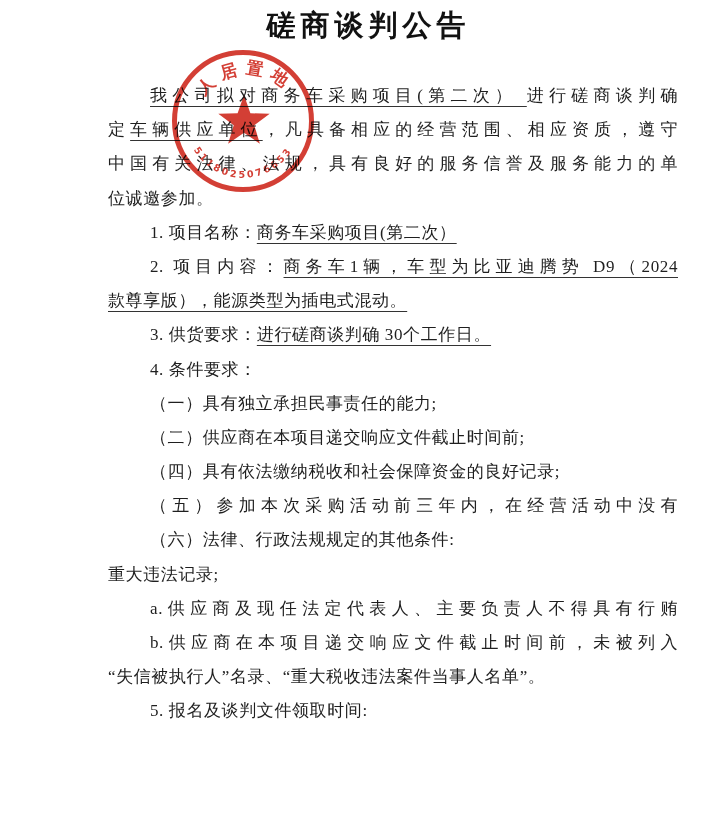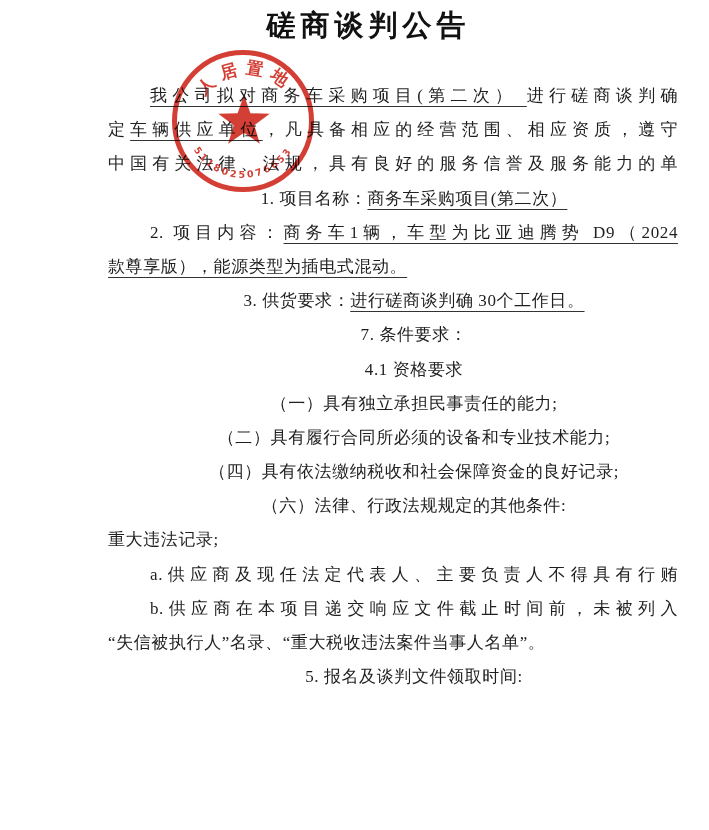--- a/index.html
+++ b/index.html
@@ -30,21 +30,21 @@
     width:570px;
     font-size:17px;
     letter-spacing:0.6px;
   }
   .line{
     height:34.2px;
     line-height:34.2px;
     white-space:nowrap;
     text-align:left;
   }
-  .line.indent{ text-indent:42px;text-align:center; }
+  .line.indent{ text-indent:42px; }
   .line.justify{ text-align:justify; text-align-last:justify; }
   .seg{}
   .u{
     text-decoration:underline;
     text-decoration-thickness:1.4px;
     text-underline-offset:5px;
     text-decoration-color:#333;
   }
   .stamp{
     position:absolute;
@@ -71,29 +71,30 @@
 <body>
 
 <div class="page">
 
   <h1 class="title">磋商谈判公告</h1>
 
   <div class="body" id="doc-body">
       <div class="line indent justify"><span class="seg u">我公司拟对商务车采购项目(第二次） </span><span class="seg">进行磋商谈判确</span></div>
       <div class="line justify"><span class="seg">定</span><span class="seg u">车辆供应单位</span><span class="seg">，凡具备相应的经营范围、相应资质，遵守</span></div>
       <div class="line justify"><span class="seg">中国有关法律、法规，具有良好的服务信誉及服务能力的单</span></div>
+      <div class="line"><span class="seg">位诚邀参加。</span></div>
       <div class="line indent"><span class="seg">1. 项目名称：</span><span class="seg u">商务车采购项目(第二次）</span></div>
       <div class="line indent justify"><span class="seg">2. 项目内容：</span><span class="seg u">商务车1辆，车型为比亚迪腾势 D9（2024</span></div>
       <div class="line"><span class="seg u">款尊享版），能源类型为插电式混动。</span></div>
       <div class="line indent"><span class="seg">3. 供货要求：</span><span class="seg u">进行磋商谈判确 30个工作日。</span></div>
-      <div class="line indent"><span class="seg">7. 条件要求：</span></div>
-      <div class="line indent"><span class="seg">4.1 资格要求</span></div>
+      <div class="line indent"><span class="seg">4. 条件要求：</span></div>
       <div class="line indent"><span class="seg">（一）具有独立承担民事责任的能力;</span></div>
-      <div class="line indent"><span class="seg">（二）具有履行合同所必须的设备和专业技术能力;</span></div>
+      <div class="line indent"><span class="seg">（二）供应商在本项目递交响应文件截止时间前;</span></div>
       <div class="line indent"><span class="seg">（四）具有依法缴纳税收和社会保障资金的良好记录;</span></div>
+      <div class="line indent justify"><span class="seg">（五）参加本次采购活动前三年内，在经营活动中没有</span></div>
       <div class="line indent"><span class="seg">（六）法律、行政法规规定的其他条件:</span></div>
       <div class="line"><span class="seg">重大违法记录;</span></div>
       <div class="line indent justify"><span class="seg">a.供应商及现任法定代表人、主要负责人不得具有行贿</span></div>
       <div class="line indent justify"><span class="seg">b.供应商在本项目递交响应文件截止时间前，未被列入</span></div>
       <div class="line"><span class="seg">“失信被执行人”名录、“重大税收违法案件当事人名单”。</span></div>
       <div class="line indent"><span class="seg">5.  报名及谈判文件领取时间:</span></div>
     </div>
 
   <svg class="stamp" viewBox="0 0 154 154" aria-hidden="true">
     <defs>

